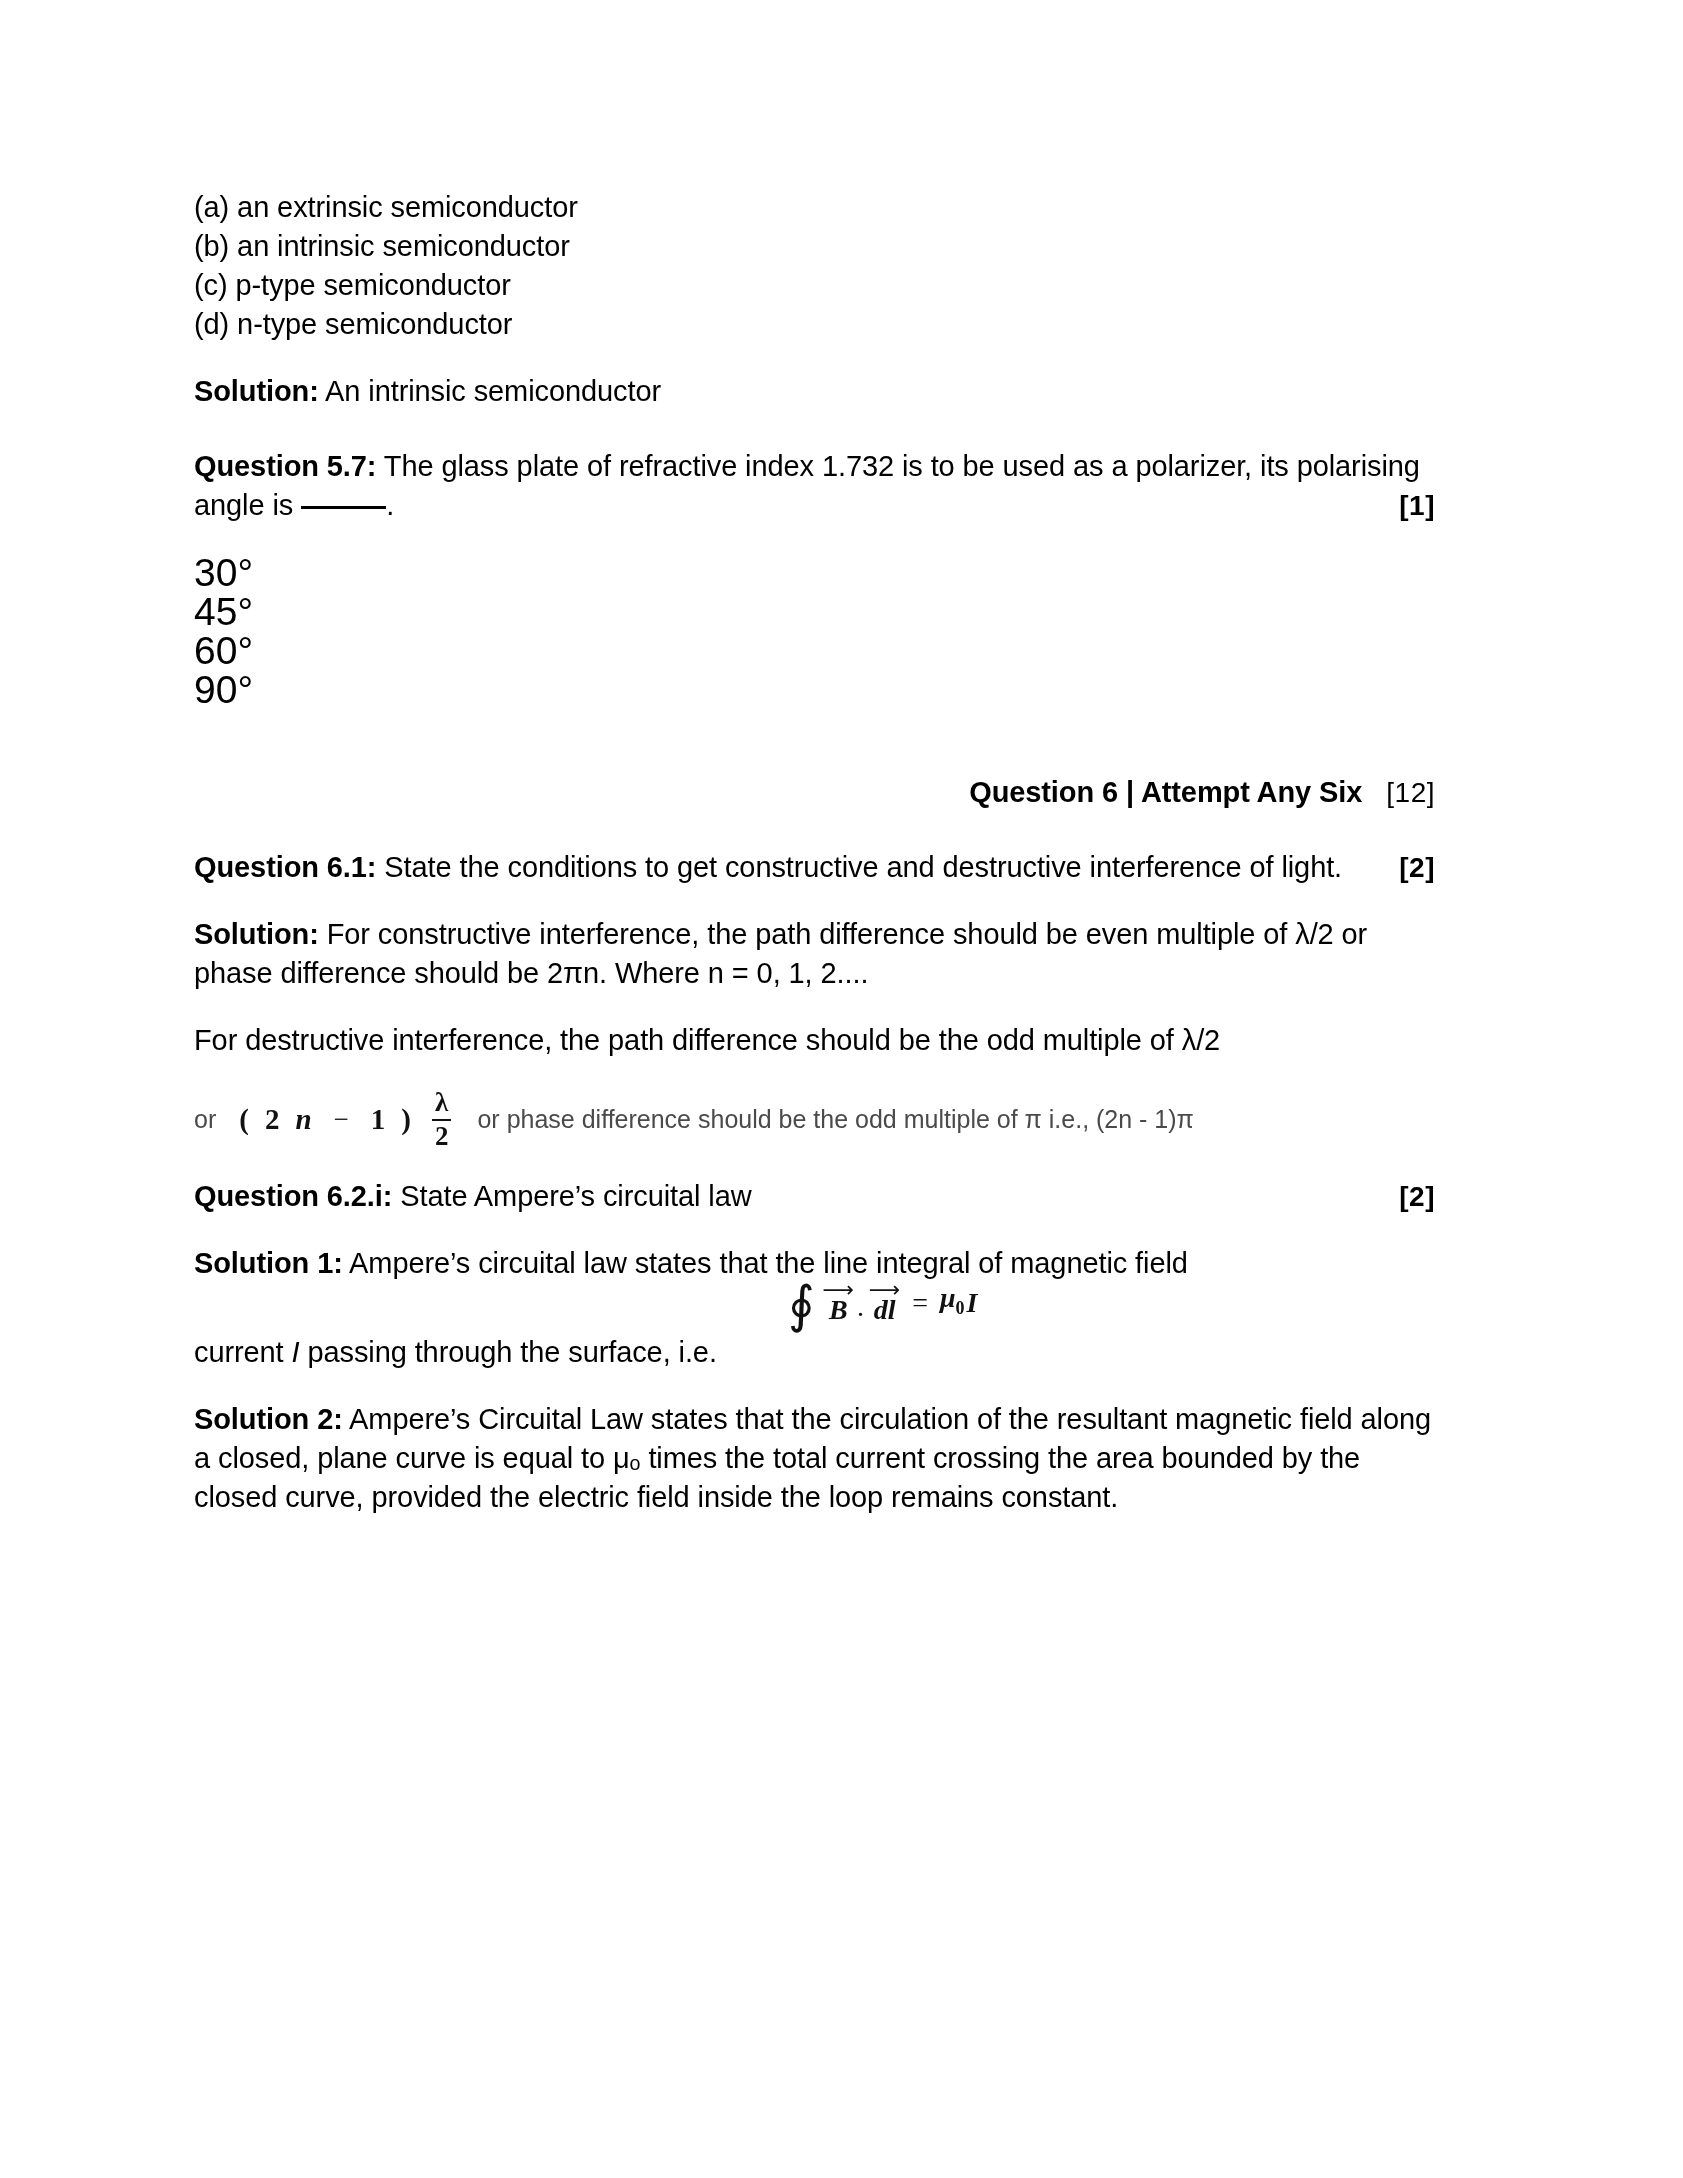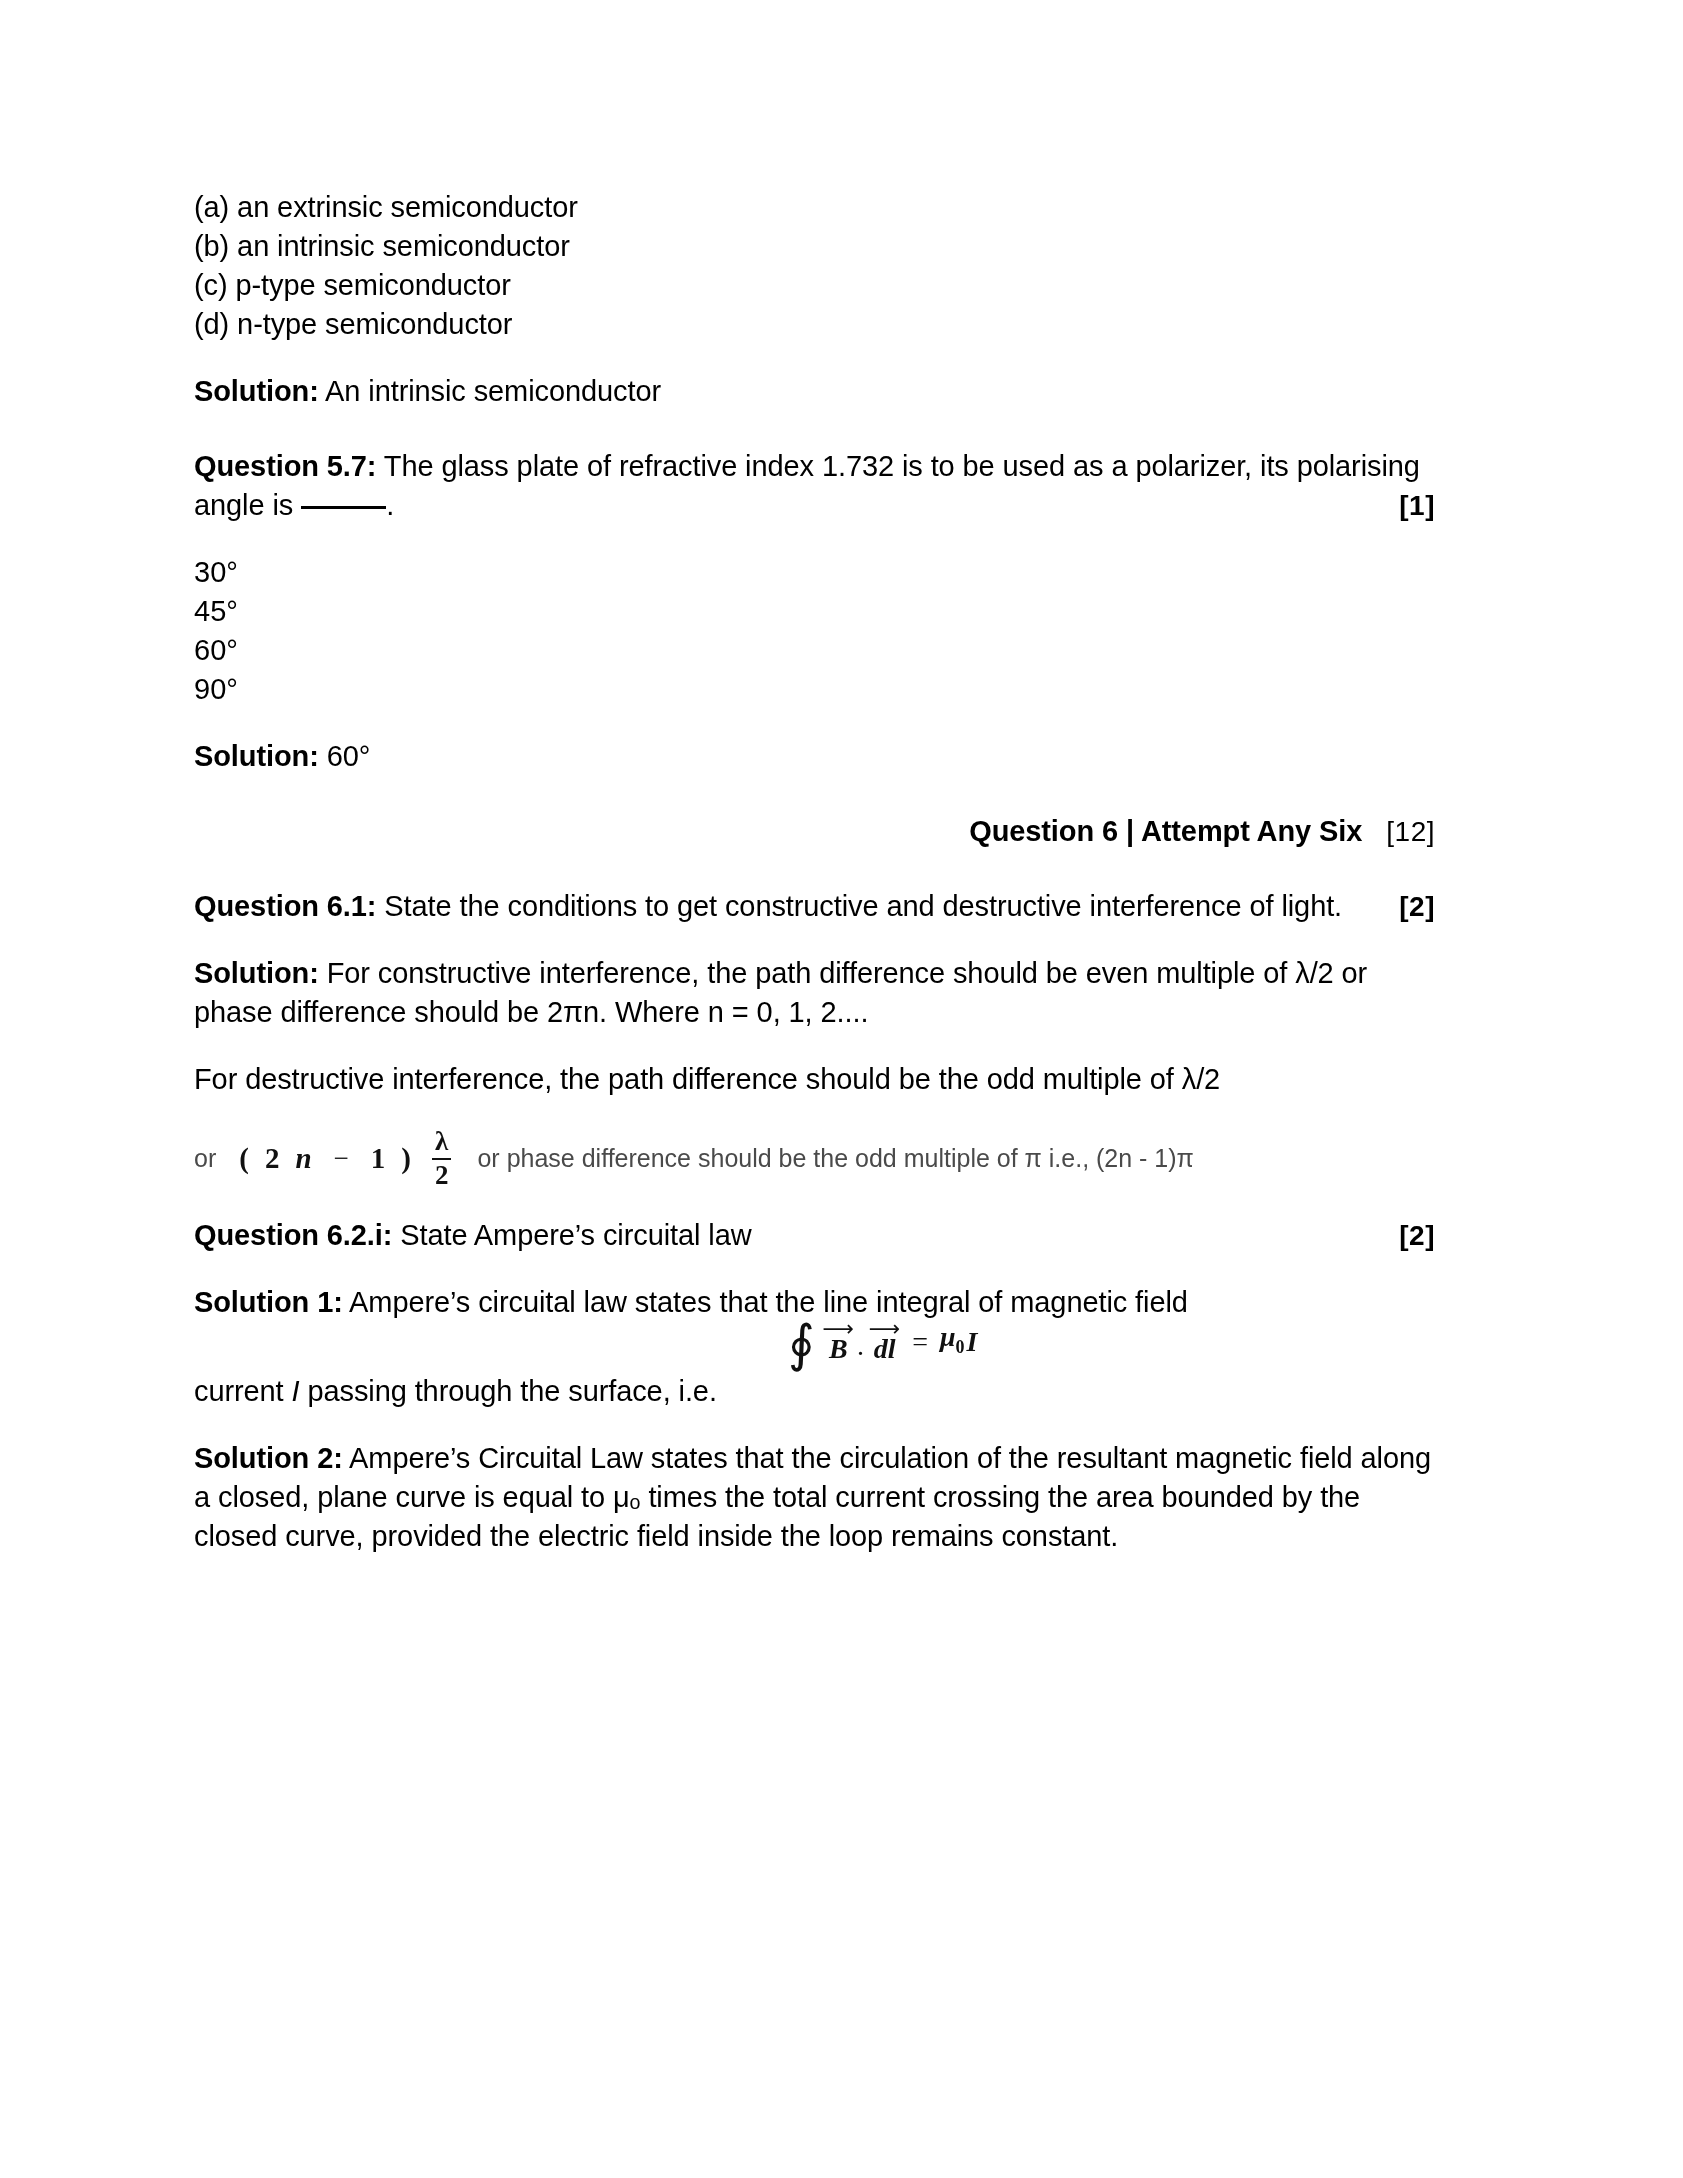--- a/index.html
+++ b/index.html
@@ -62,21 +62,21 @@
   .marks-abs {
     position: absolute;
     right: 0;
     bottom: 0;
     font-weight: bold;
     font-size: 28px;
     letter-spacing: 0.5px;
   }
 
   .ans-list {
-    font-size: 29px;
+    font-size: 39px;
     line-height: 39px;
   }
 
   .blank {
     display: inline-block;
     width: 85px;
     border-bottom: 3px solid #000;
     position: relative;
     top: -6px;
   }
@@ -228,23 +228,20 @@
 
     <div class="ans-list">
       <div>30°</div>
       <div>45°</div>
       <div>60°</div>
       <div>90°</div>
     </div>
 
     <div class="gap-md"></div>
 
-    <div class="para">
-      <span class="b">Solution:</span><span> 60°</span>
-    </div>
 
     <div class="gap-lg"></div>
 
     <div class="para marks-row">
       <span class="b">Question 6 | Attempt Any Six</span>
       <span class="marks">[12]</span>
     </div>
 
     <div class="gap-lg"></div>
 

